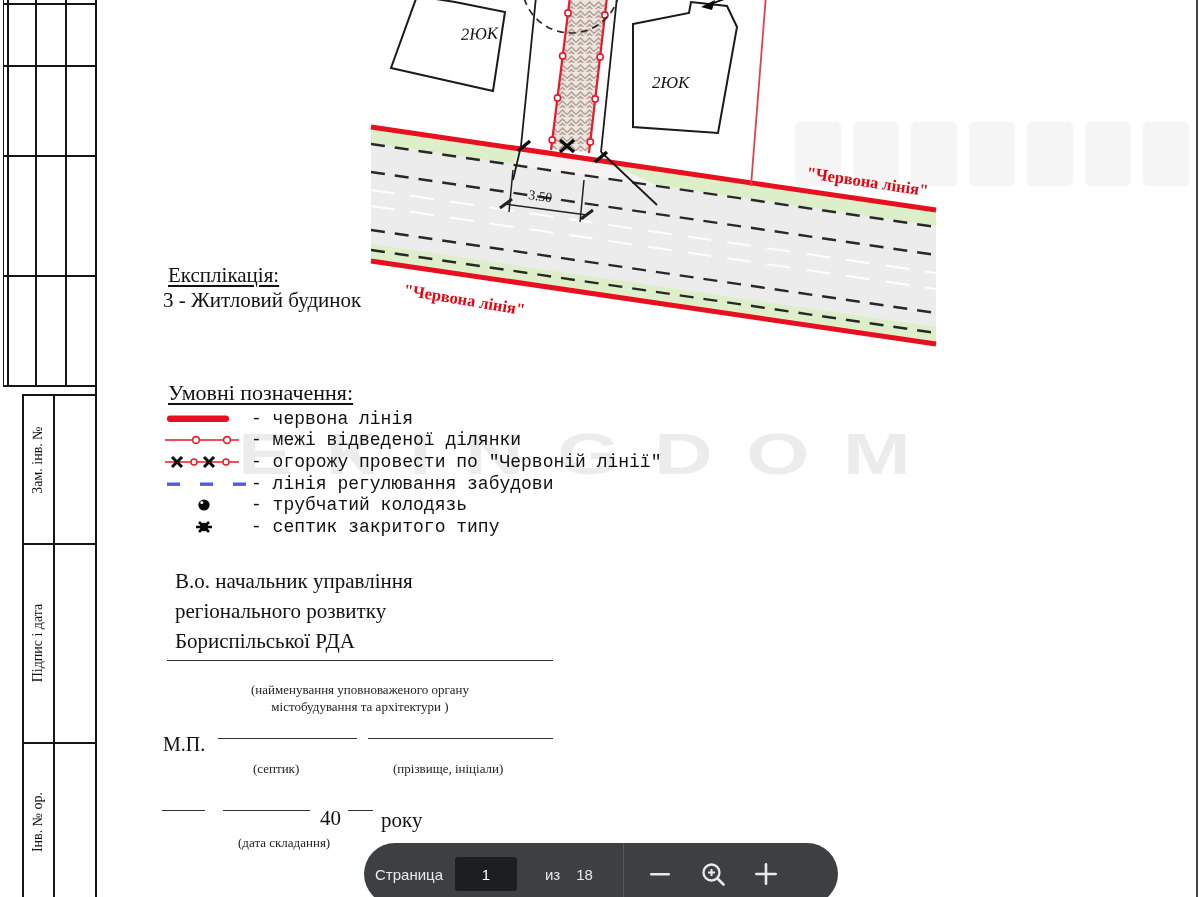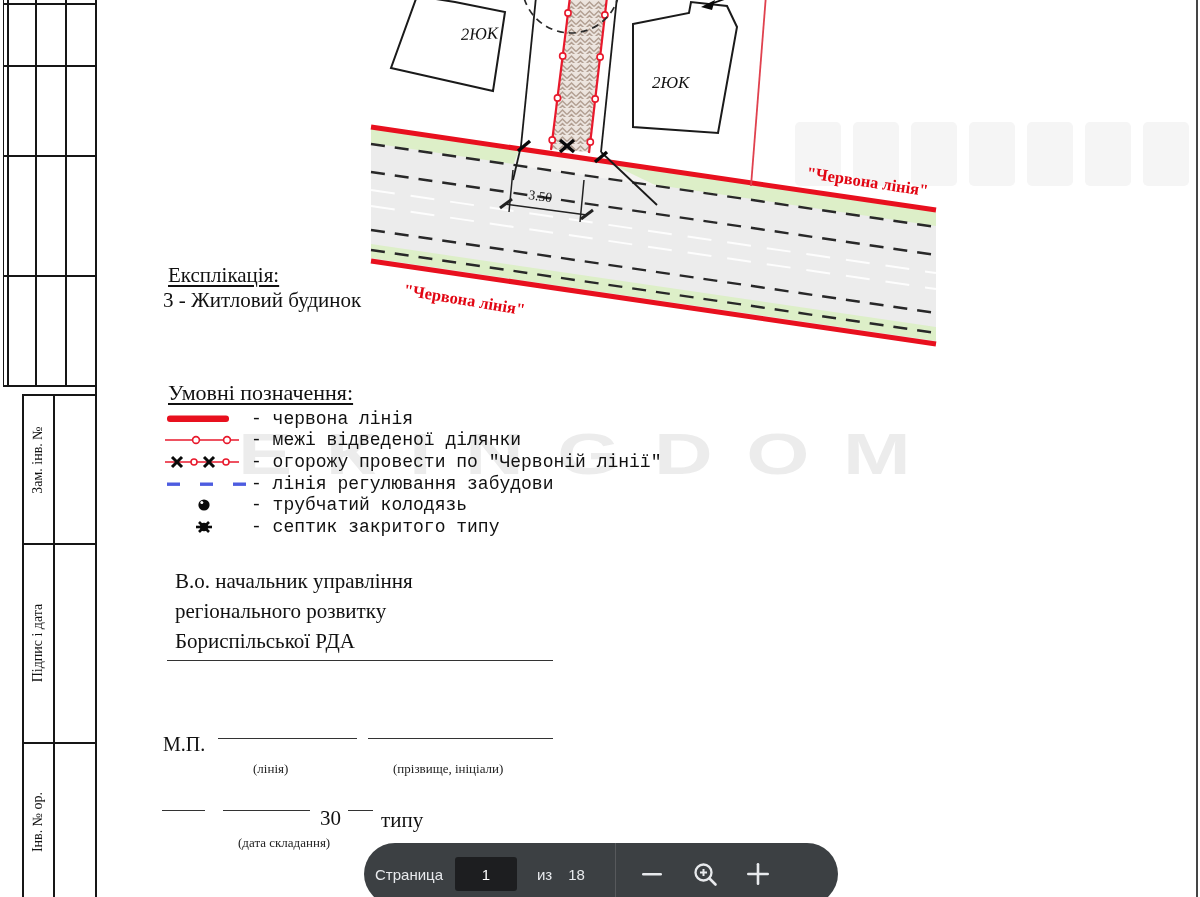--- a/index.html
+++ b/index.html
@@ -237,38 +237,42 @@
     </div>
   </div>
 
   <div class="abs" style="left:175px;top:566px;font-size:21px;line-height:30px">
     <div>В.о. начальник управління</div>
     <div>регіонального розвитку</div>
     <div>Бориспільської РДА</div>
   </div>
 
   <div class="sig-line" style="left:167px;top:660px;width:386px"></div>
+  <div class="abs cap" style="left:195px;top:681px;width:330px;text-align:center;line-height:17px">
+    <div>(найменування уповноваженого органу</div>
+    <div>містобудування та архітектури )</div>
+  </div>
 
   <div class="abs" style="left:163px;top:733px;font-size:20px">М.П.</div>
   <div class="sig-line" style="left:218px;top:738px;width:139px"></div>
   <div class="sig-line" style="left:368px;top:738px;width:185px"></div>
-  <div class="abs cap" style="left:253px;top:761px">(лінія)</div>
+  <div class="abs cap" style="left:253px;top:761px">(септик)</div>
   <div class="abs cap" style="left:393px;top:761px">(прізвище, ініціали)</div>
 
   <div class="sig-line" style="left:162px;top:810px;width:43px"></div>
   <div class="sig-line" style="left:223px;top:810px;width:87px"></div>
-  <div class="abs" style="left:320px;top:806px;font-size:21px">30</div>
+  <div class="abs" style="left:320px;top:806px;font-size:21px">40</div>
   <div class="sig-line" style="left:348px;top:810px;width:25px"></div>
-  <div class="abs" style="left:381px;top:808px;font-size:21px">типу</div>
+  <div class="abs" style="left:381px;top:808px;font-size:21px">року</div>
   <div class="abs cap" style="left:238px;top:835px">(дата складання)</div>
 
   <div class="navbar">
     <span style="margin-left:11px">Страница</span>
     <input class="nav-input" value="1" style="">
-    <span style="margin-left:20px">из</span>
+    <span style="margin-left:28px">из</span>
     <span style="margin-left:16px">18</span>
     <div class="nav-div"></div>
     <button class="nav-btn" style="margin-left:16px">
       <svg width="22" height="22">
         <rect x="1" y="10" width="20" height="2.6" rx="1.3" fill="#e8eaed"></rect>
       </svg>
     </button>
     <button class="nav-btn" style="margin-left:14px">
       <svg width="27" height="27" viewBox="0 0 27 27">
         <circle cx="11.5" cy="11.5" r="8" fill="none" stroke="#e8eaed" stroke-width="2.3"></circle>

